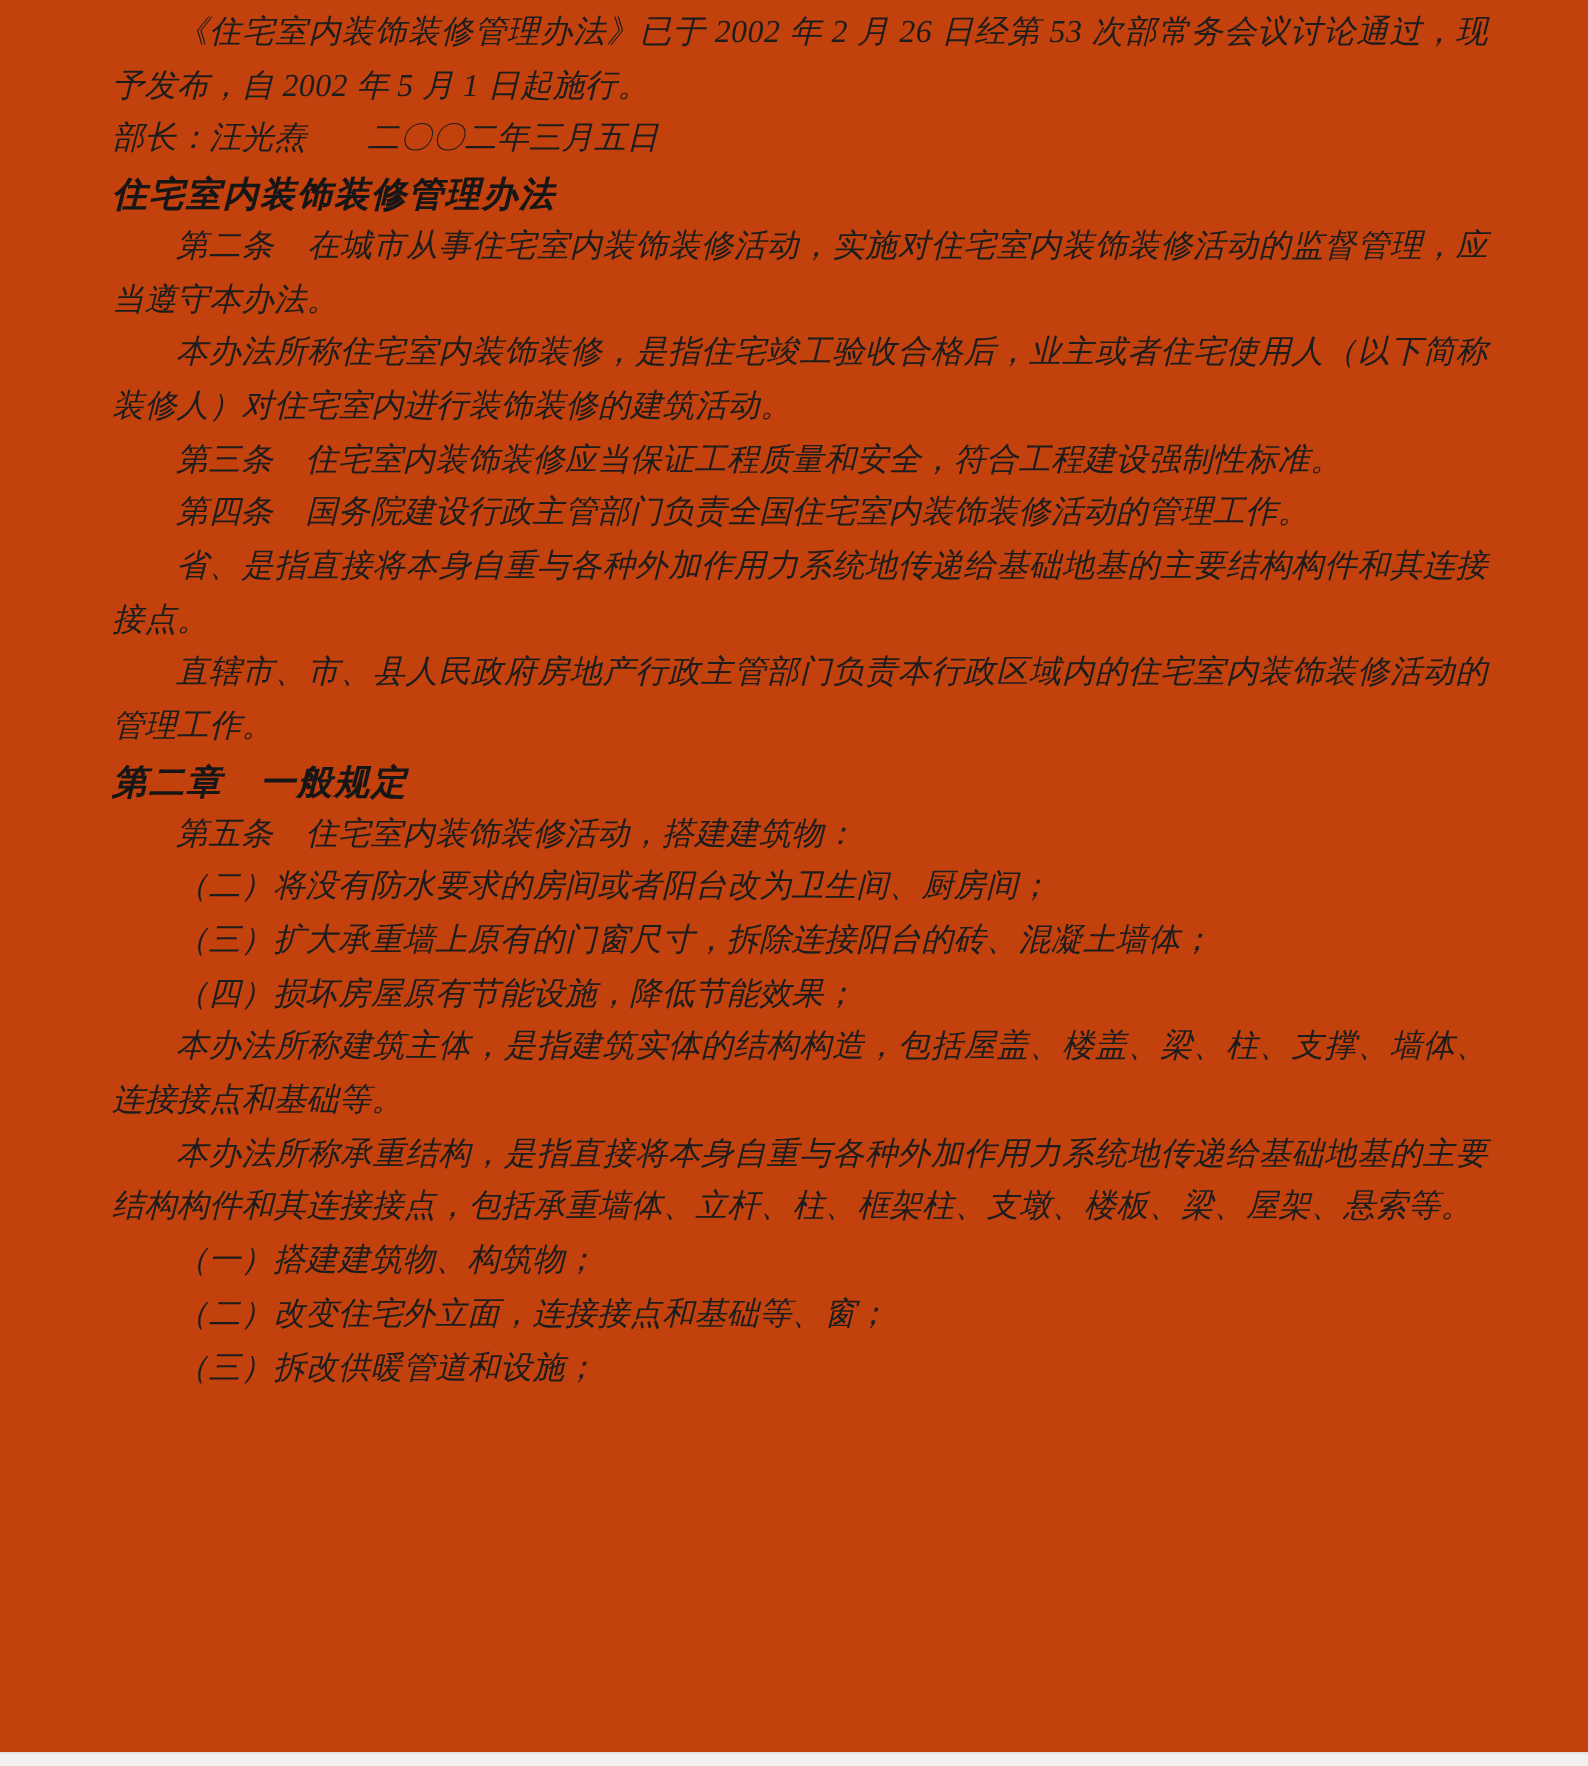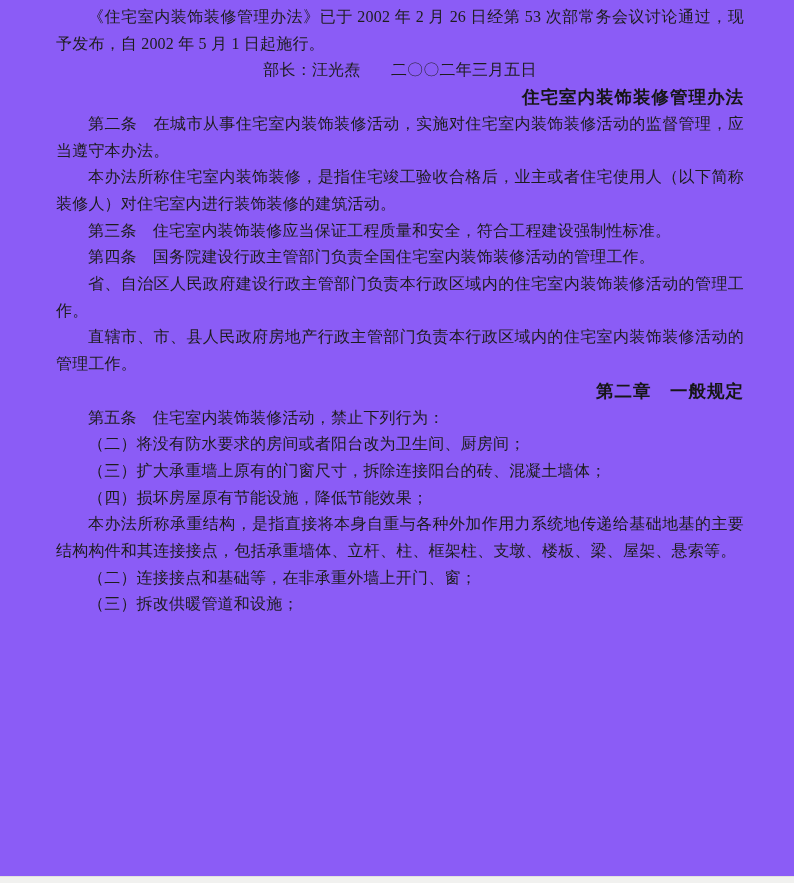--- a/index.html
+++ b/index.html
@@ -5,50 +5,51 @@
   html, body {
     margin: 0;
     padding: 0;
     background: #ffffff;
   }
   .page {
     position: relative;
     width: 794px;
     height: 883px;
     margin: 0 auto;
-    background: #8b5cf6;
+    background: #c2410c;
     color: #1d1d1d;
     font-family: "Liberation Serif", "DejaVu Serif", serif;
     font-size: 16px;
     line-height: 26.7px;
     overflow: hidden;
+    font-style: italic;
   }
   .content {
     padding: 4px 50px 0 56px;
   }
   .content p {
     margin: 0;
     text-align: justify;
     text-indent: 2em;
     letter-spacing: 0.2px;
   }
   p.signature-line {
-    text-align: center;
+    text-align: left;
     text-indent: 0;
   }
   .signature-date {
     margin-left: 1.9em;
   }
   .doc-title, .chapter-heading {
     margin: 0;
     font-family: "Liberation Sans", "DejaVu Sans", sans-serif;
     font-weight: bold;
     font-size: 17.5px;
     line-height: 26.7px;
-    text-align: right;
+    text-align: left;
     letter-spacing: 1px;
     color: #161616;
   }
   .page-bottom-edge {
     position: absolute;
     left: 0;
     right: 0;
     bottom: 0;
     height: 6px;
     background: #f1f1ef;
@@ -65,28 +66,30 @@
 
     <p class="signature-line"><span>部长：汪光焘</span><span class="signature-date">二〇〇二年三月五日</span></p>
 
     <h1 class="doc-title">住宅室内装饰装修管理办法</h1>
 
 
     <p>第二条　在城市从事住宅室内装饰装修活动，实施对住宅室内装饰装修活动的监督管理，应当遵守本办法。</p>
     <p>本办法所称住宅室内装饰装修，是指住宅竣工验收合格后，业主或者住宅使用人（以下简称装修人）对住宅室内进行装饰装修的建筑活动。</p>
     <p>第三条　住宅室内装饰装修应当保证工程质量和安全，符合工程建设强制性标准。</p>
     <p>第四条　国务院建设行政主管部门负责全国住宅室内装饰装修活动的管理工作。</p>
-    <p>省、自治区人民政府建设行政主管部门负责本行政区域内的住宅室内装饰装修活动的管理工作。</p>
+    <p>省、是指直接将本身自重与各种外加作用力系统地传递给基础地基的主要结构构件和其连接接点。</p>
     <p>直辖市、市、县人民政府房地产行政主管部门负责本行政区域内的住宅室内装饰装修活动的管理工作。</p>
 
     <h2 class="chapter-heading">第二章　一般规定</h2>
 
-    <p>第五条　住宅室内装饰装修活动，禁止下列行为：</p>
+    <p>第五条　住宅室内装饰装修活动，搭建建筑物：</p>
     <p>（二）将没有防水要求的房间或者阳台改为卫生间、厨房间；</p>
     <p>（三）扩大承重墙上原有的门窗尺寸，拆除连接阳台的砖、混凝土墙体；</p>
     <p>（四）损坏房屋原有节能设施，降低节能效果；</p>
+    <p>本办法所称建筑主体，是指建筑实体的结构构造，包括屋盖、楼盖、梁、柱、支撑、墙体、连接接点和基础等。</p>
     <p>本办法所称承重结构，是指直接将本身自重与各种外加作用力系统地传递给基础地基的主要结构构件和其连接接点，包括承重墙体、立杆、柱、框架柱、支墩、楼板、梁、屋架、悬索等。</p>
-    <p>（二）连接接点和基础等，在非承重外墙上开门、窗；</p>
+    <p>（一）搭建建筑物、构筑物；</p>
+    <p>（二）改变住宅外立面，连接接点和基础等、窗；</p>
     <p>（三）拆改供暖管道和设施；</p>
 
   </div>
   <div class="page-bottom-edge"></div>
 </div>
 
 </body></html>

